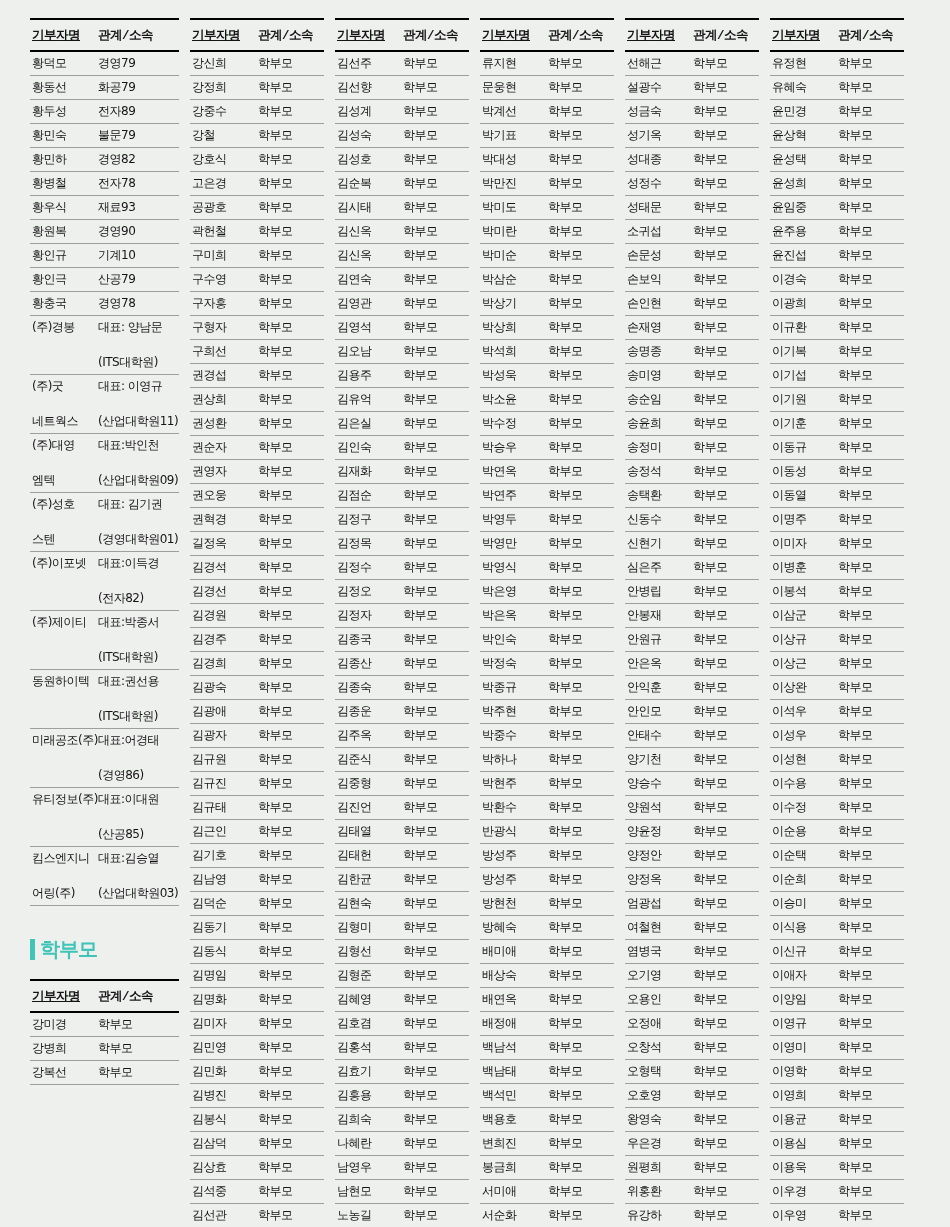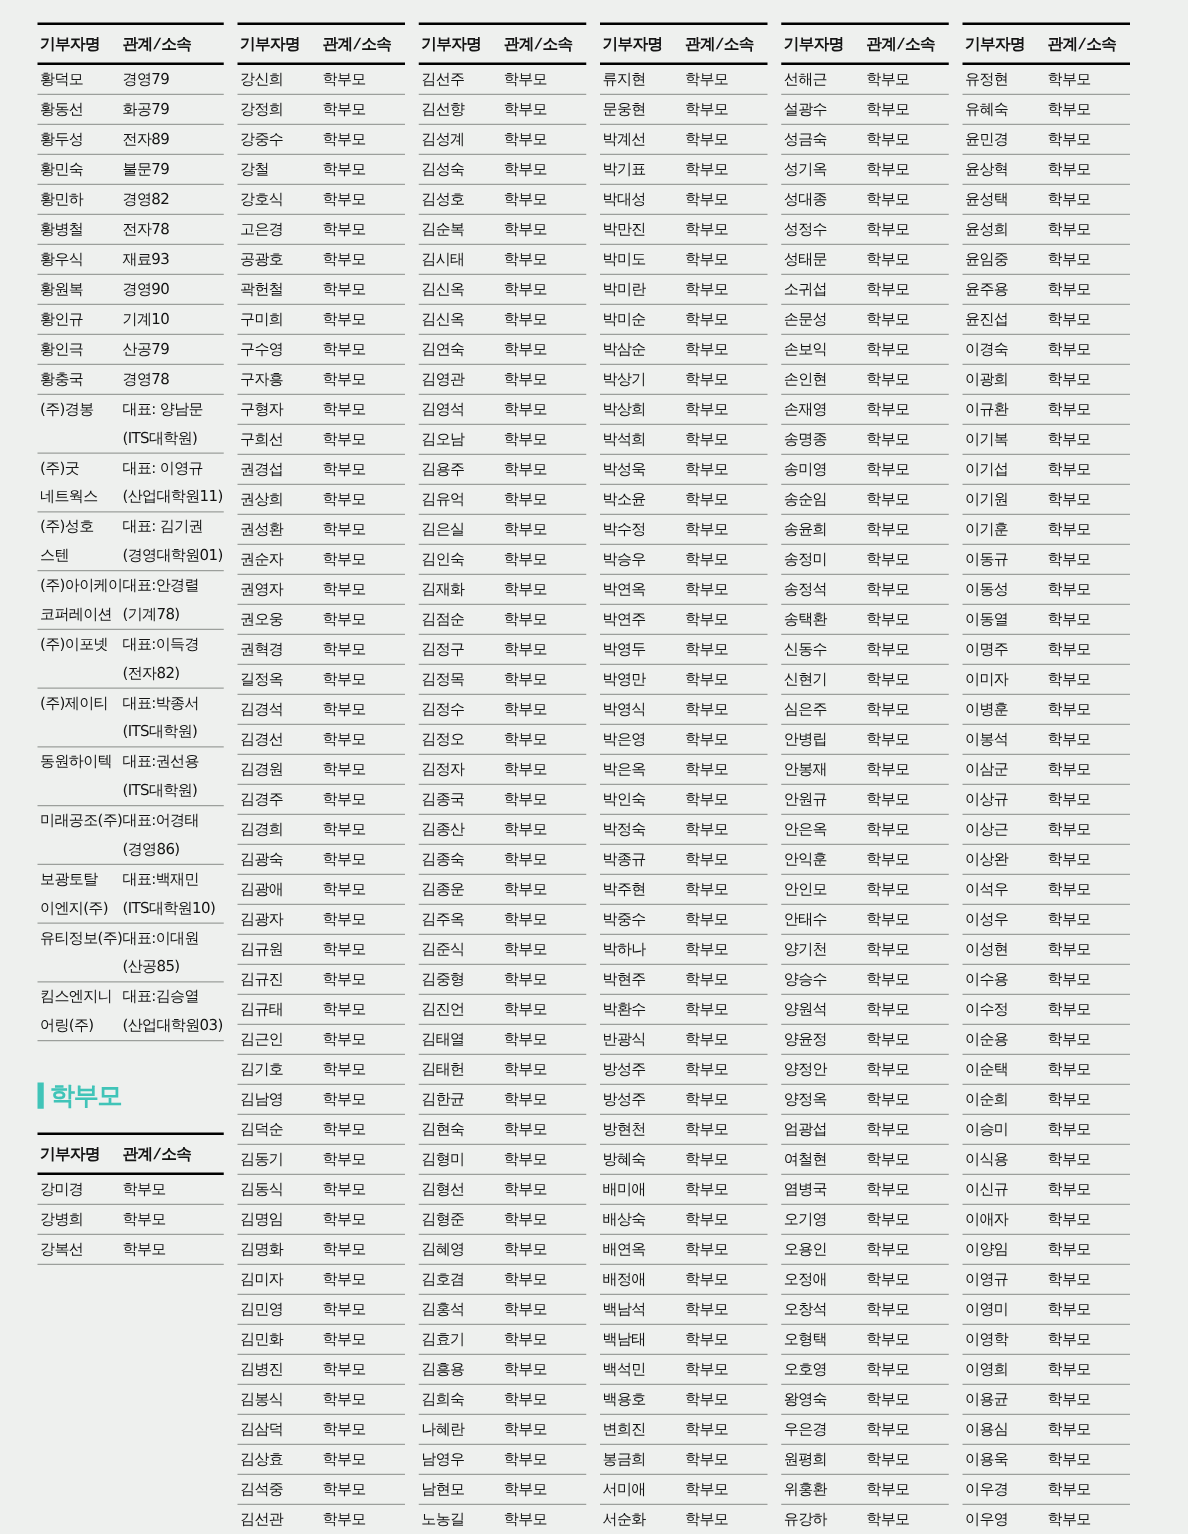--- a/index.html
+++ b/index.html
@@ -23,30 +23,30 @@
   .thead{
     display:flex;
     border-top:2px solid #000;
     border-bottom:2px solid #000;
     font-weight:bold;
     font-size:12.5px;
     padding:7px 0 6px 2px;
     letter-spacing:-0.5px;
     white-space:nowrap;
   }
-  .thead .h-name{display:inline-block;width:66px;}
+  .thead .h-name{display:inline-block;width:66px;text-decoration:underline;}
   .thead .h-rel{display:inline-block;font-family:Liberation Mono, monospace;}
   .row{
     border-bottom:1px solid #9c9f9c;
     padding:4px 0 4px 2px;
     font-size:12px;
     letter-spacing:-0.5px;
   }
   .line{position:relative;min-height:15px;line-height:15px;white-space:nowrap;}
-  .line + .line{margin-top:8px;text-decoration:underline;}
+  .line + .line{margin-top:20px;text-decoration:underline;}
   .name{display:inline-block;}
   .rel{position:absolute;left:66px;top:0;}
   .section-heading{
     margin:30px 0 16px 0;
     display:flex;
     align-items:center;
   }
   .accent-bar{
     display:inline-block;
     width:5px;height:21px;
@@ -103,46 +103,42 @@
         </div>
         <div class="row">
           <div class="line"><span class="name">(주)경봉</span><span class="rel">대표: 양남문</span></div>
           <div class="line"><span class="name"></span><span class="rel">(ITS대학원)</span></div>
         </div>
         <div class="row">
           <div class="line"><span class="name">(주)굿</span><span class="rel">대표: 이영규</span></div>
           <div class="line"><span class="name">네트웍스</span><span class="rel">(산업대학원11)</span></div>
         </div>
         <div class="row">
+          <div class="line"><span class="name">(주)대영</span><span class="rel">대표:박인천</span></div>
+          <div class="line"><span class="name">엠텍</span><span class="rel">(산업대학원09)</span></div>
+        </div>
+        <div class="row">
           <div class="line"><span class="name">(주)성호</span><span class="rel">대표: 김기권</span></div>
           <div class="line"><span class="name">스텐</span><span class="rel">(경영대학원01)</span></div>
         </div>
         <div class="row">
-          <div class="line"><span class="name">(주)아이케이</span><span class="rel">대표:안경렬</span></div>
-          <div class="line"><span class="name">코퍼레이션</span><span class="rel">(기계78)</span></div>
-        </div>
-        <div class="row">
           <div class="line"><span class="name">(주)이포넷</span><span class="rel">대표:이득경</span></div>
           <div class="line"><span class="name"></span><span class="rel">(전자82)</span></div>
         </div>
         <div class="row">
           <div class="line"><span class="name">(주)제이티</span><span class="rel">대표:박종서</span></div>
           <div class="line"><span class="name"></span><span class="rel">(ITS대학원)</span></div>
         </div>
         <div class="row">
           <div class="line"><span class="name">동원하이텍</span><span class="rel">대표:권선용</span></div>
           <div class="line"><span class="name"></span><span class="rel">(ITS대학원)</span></div>
         </div>
         <div class="row">
           <div class="line"><span class="name">미래공조(주)</span><span class="rel">대표:어경태</span></div>
           <div class="line"><span class="name"></span><span class="rel">(경영86)</span></div>
-        </div>
-        <div class="row">
-          <div class="line"><span class="name">보광토탈</span><span class="rel">대표:백재민</span></div>
-          <div class="line"><span class="name">이엔지(주)</span><span class="rel">(ITS대학원10)</span></div>
         </div>
         <div class="row">
           <div class="line"><span class="name">유티정보(주)</span><span class="rel">대표:이대원</span></div>
           <div class="line"><span class="name"></span><span class="rel">(산공85)</span></div>
         </div>
         <div class="row">
           <div class="line"><span class="name">킴스엔지니</span><span class="rel">대표:김승열</span></div>
           <div class="line"><span class="name">어링(주)</span><span class="rel">(산업대학원03)</span></div>
         </div>
       </div>

